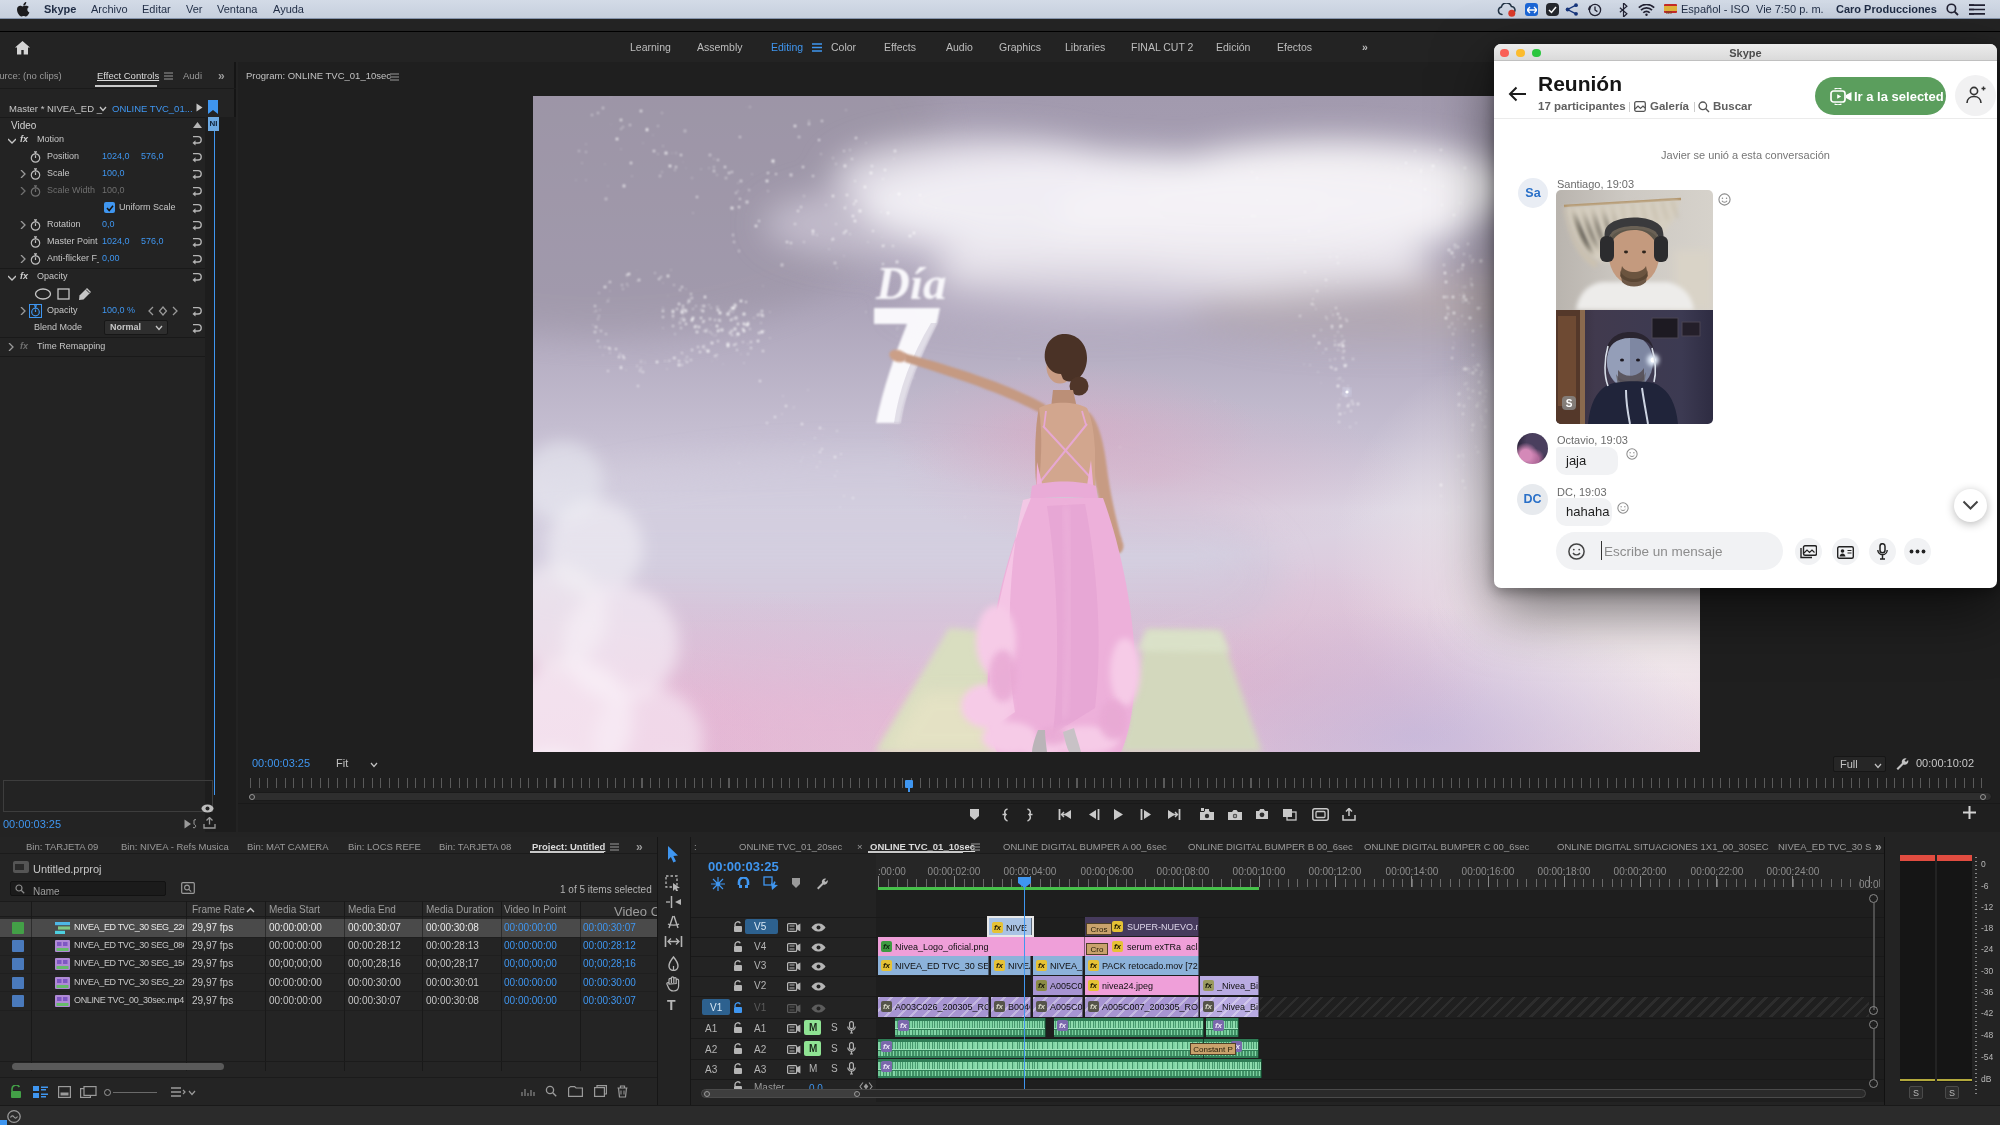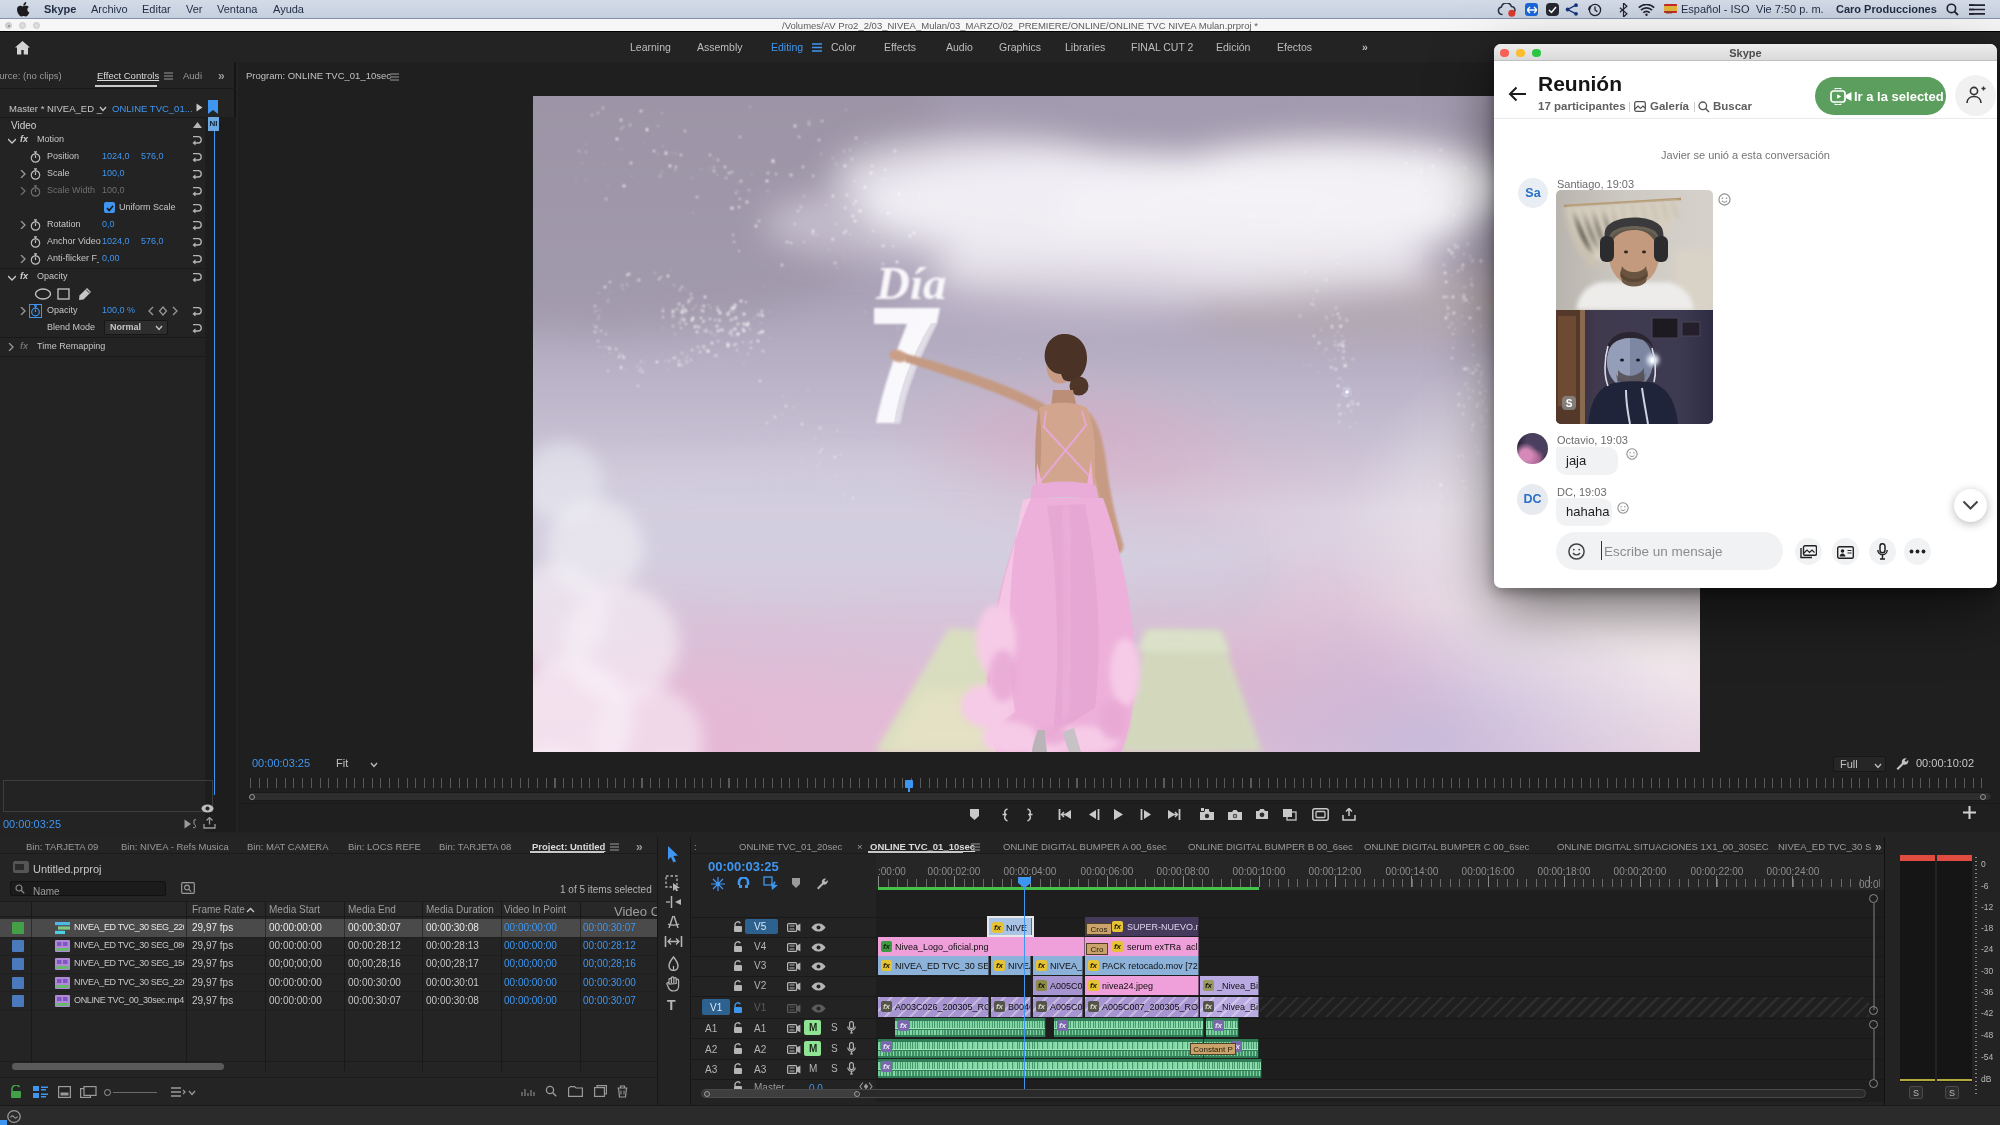--- a/index.html
+++ b/index.html
@@ -103,27 +103,20 @@
     <span class="mi" style="left:1836px;font-weight:bold">Caro Producciones</span>
     <svg class="abs" style="left:1946px;top:3px" width="13" height="13" viewBox="0 0 13 13">
         <circle cx="5.4" cy="5.4" r="4.2" fill="none" stroke="#223" stroke-width="1.6"></circle>
         <path d="M8.6 8.6l3.4 3.4" stroke="#223" stroke-width="1.8"></path>
       </svg>
     <svg class="abs" style="left:1969px;top:4px" width="16" height="11" viewBox="0 0 16 11">
         <path d="M0 1.2h16M0 5.5h16M0 9.8h16" stroke="#223" stroke-width="1.7"></path>
         <path d="M0 1.2h5M0 5.5h5M0 9.8h5" stroke="#223" stroke-width="1.7"></path>
       </svg>
   </div>
-  <div class="abs" id="pptitle">
-    <div class="tl" style="left:5px;background:#cfcfd1"></div>
-    <div class="abs" style="left:8px;top:6px;width:2px;height:2px;border-radius:50%;background:#8a8a8c"></div>
-    <div class="tl" style="left:19px"></div>
-    <div class="tl" style="left:33px"></div>
-    <div class="txt" style="left:782px;top:1px;font-size:9.5px;color:#5d5d5d">/Volumes/AV Pro2_2/03_NIVEA_Mulan/03_MARZO/02_PREMIERE/ONLINE/ONLINE TVC NIVEA Mulan.prproj *</div>
-  </div>
   <div class="abs" id="wsbar">
     <svg class="abs" style="left:14px;top:8px" width="17" height="16" viewBox="0 0 17 16">
         <path d="M8.5 1 1 7.5h2v7h4.3v-4.5h2.4V14.5H14v-7h2z" fill="#d4d4d4"></path>
       </svg>
     <span class="wst" style="left:630px">Learning</span>
     <span class="wst" style="left:697px">Assembly</span>
     <span class="wst blue" style="left:771px">Editing</span>
     <svg class="abs" style="left:812px;top:11px" width="10" height="9" viewBox="0 0 10 9">
         <path d="M0 1h10M0 4.5h10M0 8h10" stroke="#3f96f0" stroke-width="1.3"></path>
       </svg>
@@ -244,21 +237,21 @@
         <svg class="abs" style="left:190px;top:2px" width="12" height="12" viewBox="0 0 12 12">
           <path d="M3 2.6h5a3.2 3.2 0 0 1 0 6.4H4.5" fill="none" stroke="#b5b5b5" stroke-width="1.4"></path>
           <path d="M5.5 6.2 2.5 9l3 2.4z" fill="#b5b5b5"></path>
         </svg>
       </div>
     <div class="ecrow" style="top:172px">
         <svg class="abs" style="left:30px;top:2px" width="11" height="12" viewBox="0 0 11 12">
           <circle cx="5.5" cy="7" r="4.2" fill="none" stroke="#bdbdbd" stroke-width="1.2"></circle>
           <path d="M4 .8h3M5.5 1v2M5.5 7V4.2" stroke="#bdbdbd" stroke-width="1.2" fill="none"></path>
         </svg>
-        <span style="left:47px">Anchor Video</span>
+        <span style="left:47px">Master Point</span>
         <span class="blue" style="left:102px">1024,0</span>
         <span class="blue" style="left:141px">576,0</span>
         <svg class="abs" style="left:190px;top:2px" width="12" height="12" viewBox="0 0 12 12">
           <path d="M3 2.6h5a3.2 3.2 0 0 1 0 6.4H4.5" fill="none" stroke="#b5b5b5" stroke-width="1.4"></path>
           <path d="M5.5 6.2 2.5 9l3 2.4z" fill="#b5b5b5"></path>
         </svg>
       </div>
     <div class="ecrow" style="top:189px">
         <svg class="abs" style="left:20px;top:4px" width="6" height="8" viewBox="0 0 6 8">
           <path d="M1 0l4 4-4 4" stroke="#9a9a9a" stroke-width="1.3" fill="none"></path>
@@ -313,21 +306,21 @@
           <path d="M5 1L1 5l4 4" stroke="#9a9a9a" stroke-width="1.3" fill="none"></path>
           <path d="M15 1l3.5 4L15 9l-3.5-4z" fill="none" stroke="#9a9a9a" stroke-width="1.2"></path>
           <path d="M25 1l4 4-4 4" stroke="#9a9a9a" stroke-width="1.3" fill="none"></path>
         </svg>
         <svg class="abs" style="left:190px;top:2px" width="12" height="12" viewBox="0 0 12 12">
           <path d="M3 2.6h5a3.2 3.2 0 0 1 0 6.4H4.5" fill="none" stroke="#b5b5b5" stroke-width="1.4"></path>
           <path d="M5.5 6.2 2.5 9l3 2.4z" fill="#b5b5b5"></path>
         </svg>
       </div>
     <div class="ecrow" style="top:258px">
-        <span style="left:47px">Blend Mode</span>
+        <span style="left:34px">Blend Mode</span>
         <span class="abs" style="left:104px;top:0;width:64px;height:15px;background:#2e2e2e;border:1px solid #171717;border-radius:2px"></span>
         <span style="left:110px;top:1.5px;font-weight:bold">Normal</span>
         <svg class="abs" style="left:155px;top:5px" width="8" height="6" viewBox="0 0 8 6">
           <path d="M1 1l3 3.5L7 1" stroke="#c6c6c6" stroke-width="1.3" fill="none"></path>
         </svg>
         <svg class="abs" style="left:190px;top:2px" width="12" height="12" viewBox="0 0 12 12">
           <path d="M3 2.6h5a3.2 3.2 0 0 1 0 6.4H4.5" fill="none" stroke="#b5b5b5" stroke-width="1.4"></path>
           <path d="M5.5 6.2 2.5 9l3 2.4z" fill="#b5b5b5"></path>
         </svg>
       </div>

